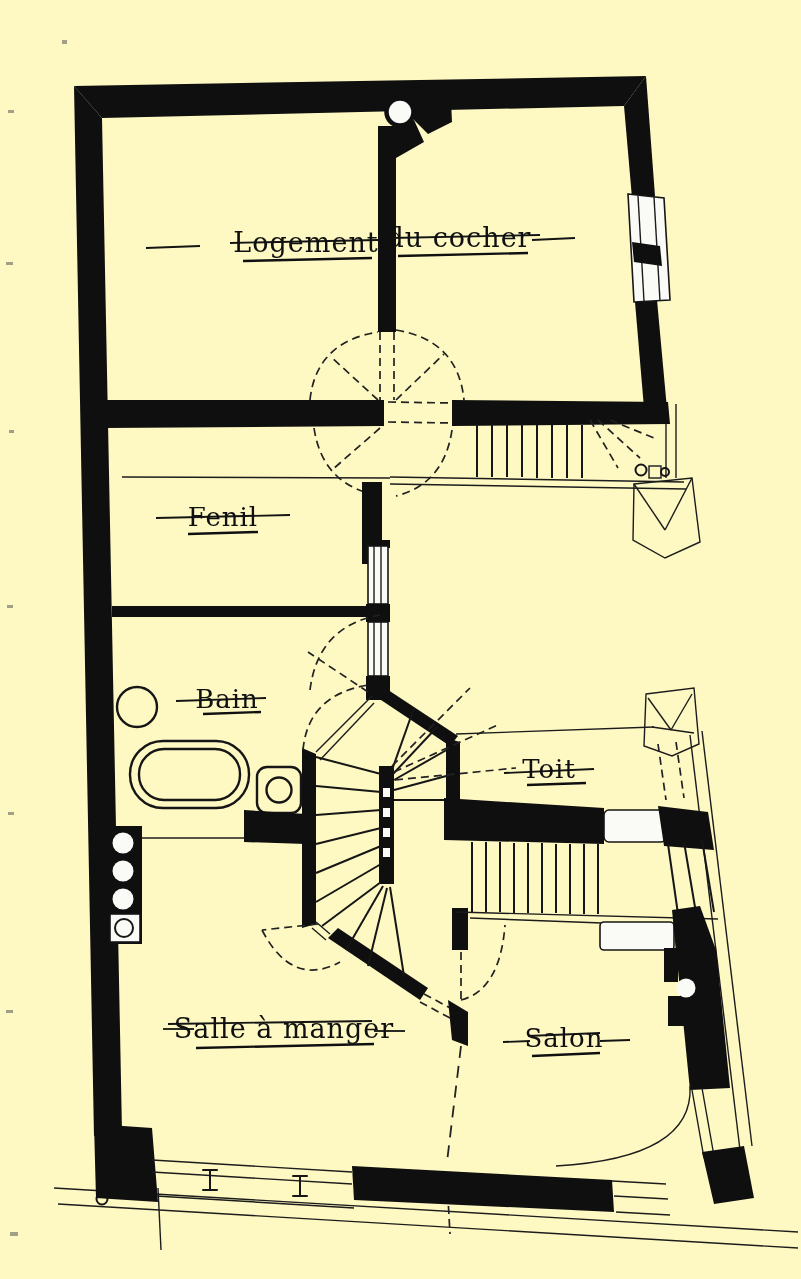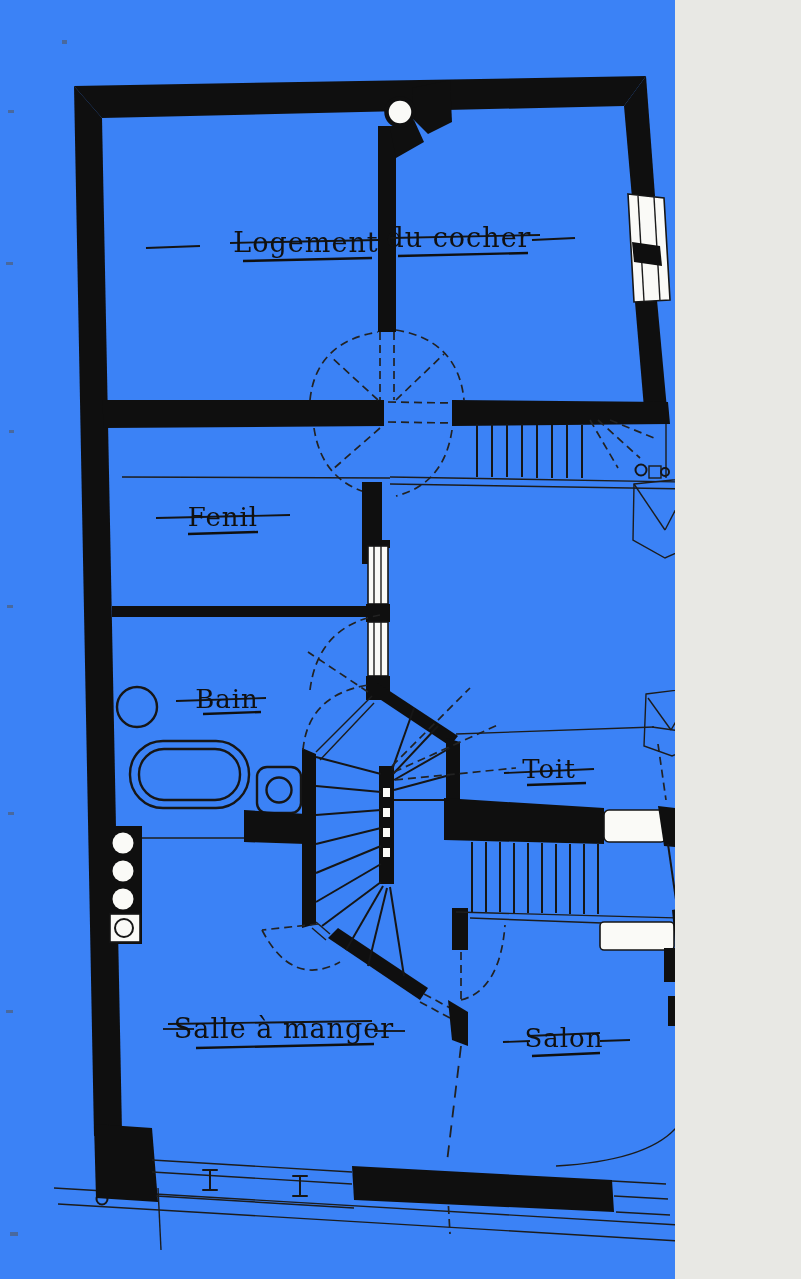--- a/index.html
+++ b/index.html
@@ -1,16 +1,16 @@
 <!DOCTYPE html>
 <html><head>
 <meta charset="utf-8">
 <style>
   html,body{margin:0;padding:0;background:#e8e8e4;}
-  #page{position:relative;width:675px;height:1279px;background:#3b82f6;overflow:hidden;}
+  #page{position:relative;width:801px;height:1279px;background:#fef9c3;overflow:hidden;}
   svg{position:absolute;left:0;top:0;}
   .w{fill:#0f0f0f;stroke:none;}
   .ln{stroke:#161616;stroke-width:2;fill:none;stroke-linecap:round;}
   .thin{stroke:#1c1c1c;stroke-width:1.4;fill:none;}
   .tread{stroke:#161616;stroke-width:2;fill:none;}
   .dash{stroke:#222;stroke-width:1.7;fill:none;stroke-dasharray:8 5;}
   .ldash{stroke:#222;stroke-width:1.8;fill:none;stroke-dasharray:12 8;}
   .fix{stroke:#161616;stroke-width:2.4;fill:none;}
   .step{fill:#fafaf7;stroke:#161616;stroke-width:1.6;}
   .paper{fill:#fafaf7;}

